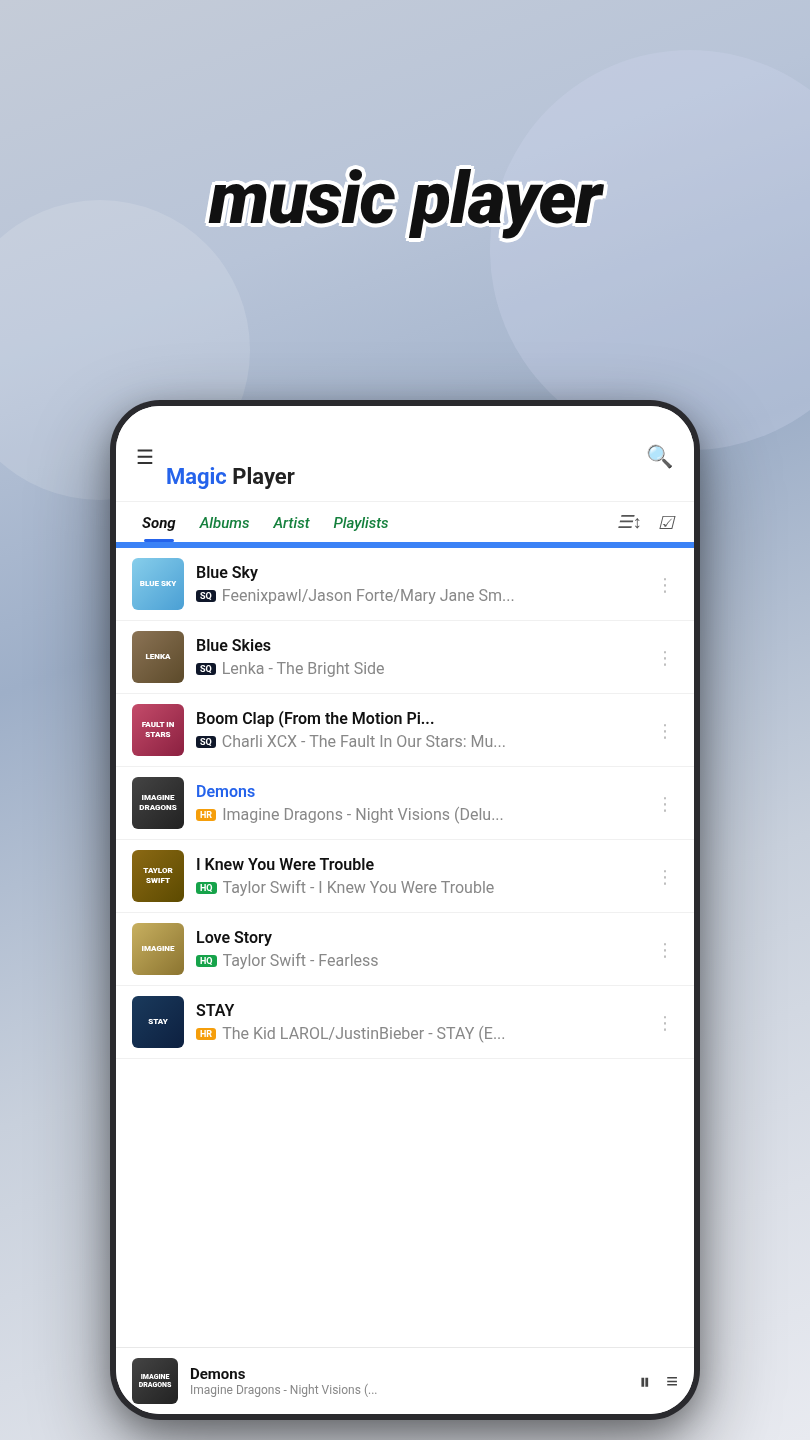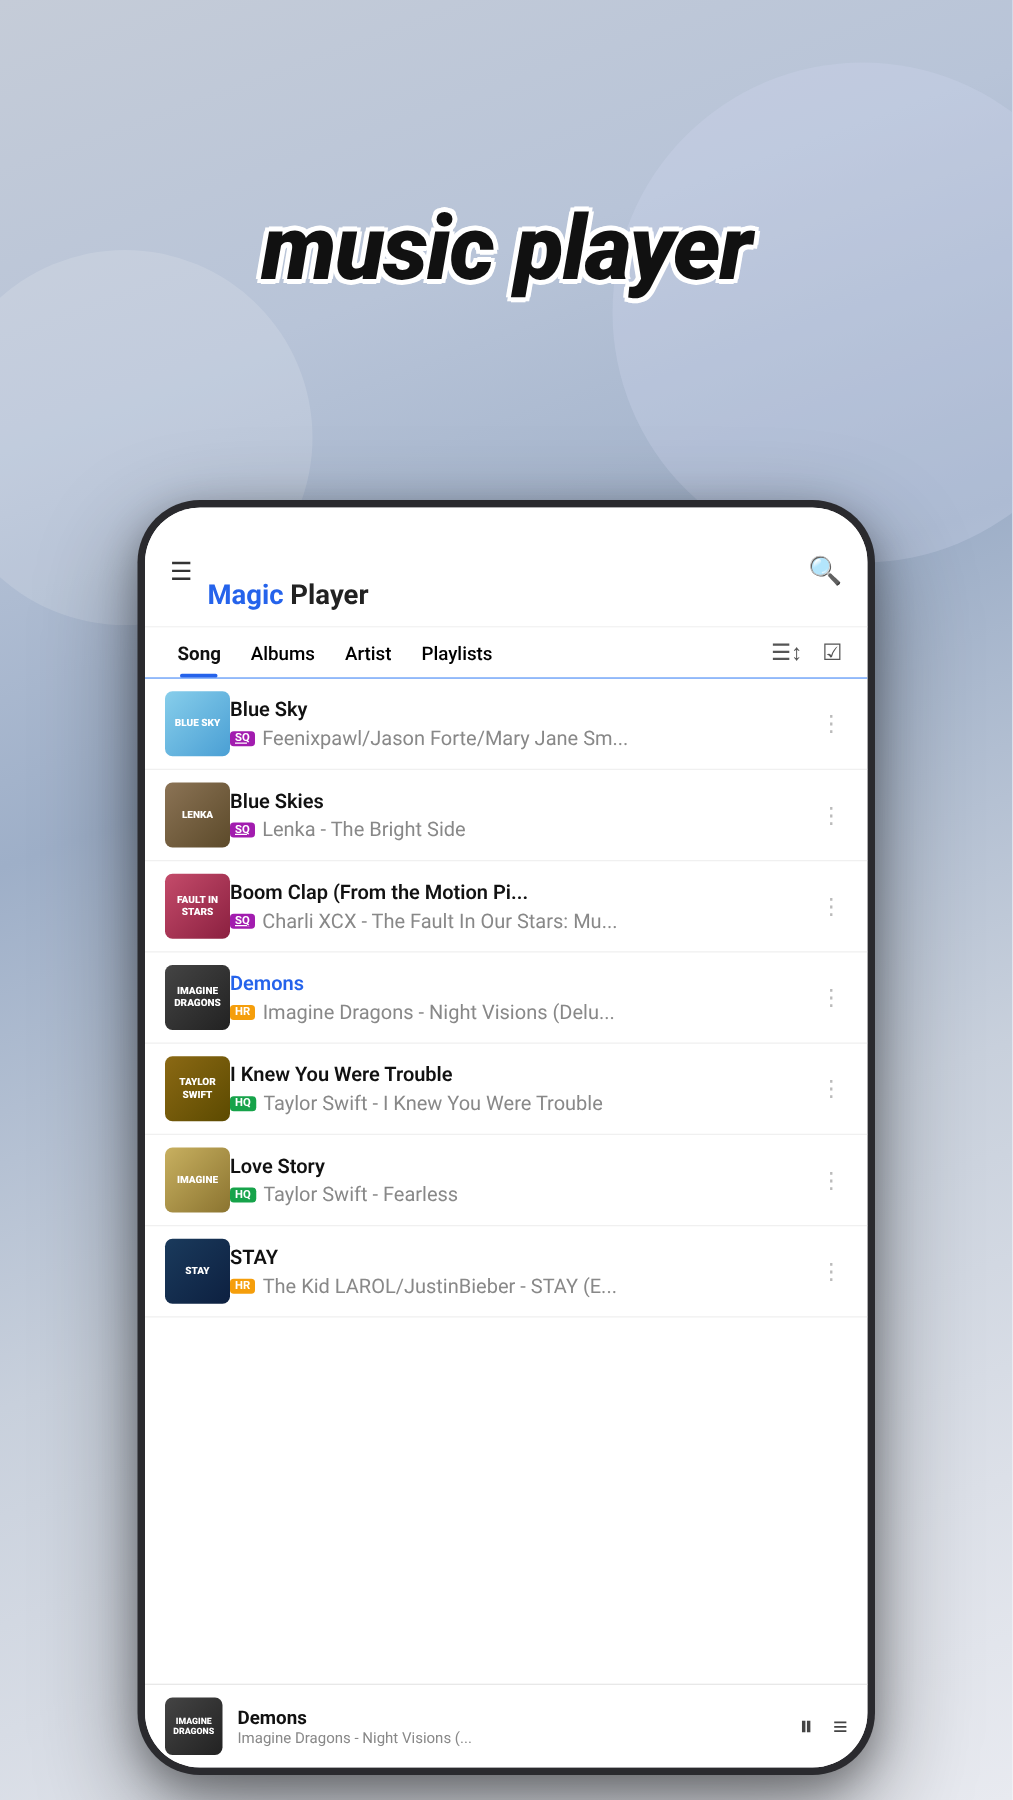--- a/index.html
+++ b/index.html
@@ -69,28 +69,29 @@
       color: #333;
       cursor: pointer;
     }
 
     
     .tabs {
       background: white;
       display: flex;
       align-items: center;
       padding: 0 16px;
-      border-bottom: 1px solid #3b82f6;
+      border-bottom: 6px solid #3b82f6;
       gap: 4px;
+      font-style: italic;
     }
     .tab {
       padding: 12px 10px 10px;
       font-size: 15px;
       font-weight: 500;
-      color: #000000;
+      color: #15803d;
       cursor: pointer;
       position: relative;
       white-space: nowrap;
     }
     .tab.active {
       color: #111;
       font-weight: 700;
     }
     .tab.active::after {
       content: '';
@@ -120,20 +121,21 @@
     .song-list {
       flex: 1;
       overflow-y: auto;
       background: white;
     }
     .song-item {
       display: flex;
       align-items: center;
       padding: 10px 16px;
       border-bottom: 1px solid #f0f0f0;
+      gap: 12px;
       cursor: pointer;
     }
     .song-artwork {
       width: 52px;
       height: 52px;
       border-radius: 6px;
       flex-shrink: 0;
       overflow: hidden;
       display: flex;
       align-items: center;
@@ -164,21 +166,21 @@
       gap: 6px;
     }
     .quality-badge {
       font-size: 9px;
       font-weight: 700;
       padding: 1px 4px;
       border-radius: 3px;
       color: white;
       flex-shrink: 0;
     }
-    .badge-sq { background: #a21caf; text-decoration: underline; }
+    .badge-sq { background: #0f172a; }
     .badge-hq { background: #16a34a; }
     .badge-hr { background: #f59e0b; }
     .song-subtitle {
       font-size: 16px;
       color: #888;
       white-space: nowrap;
       overflow: hidden;
       text-overflow: ellipsis;
     }
     .more-icon {

